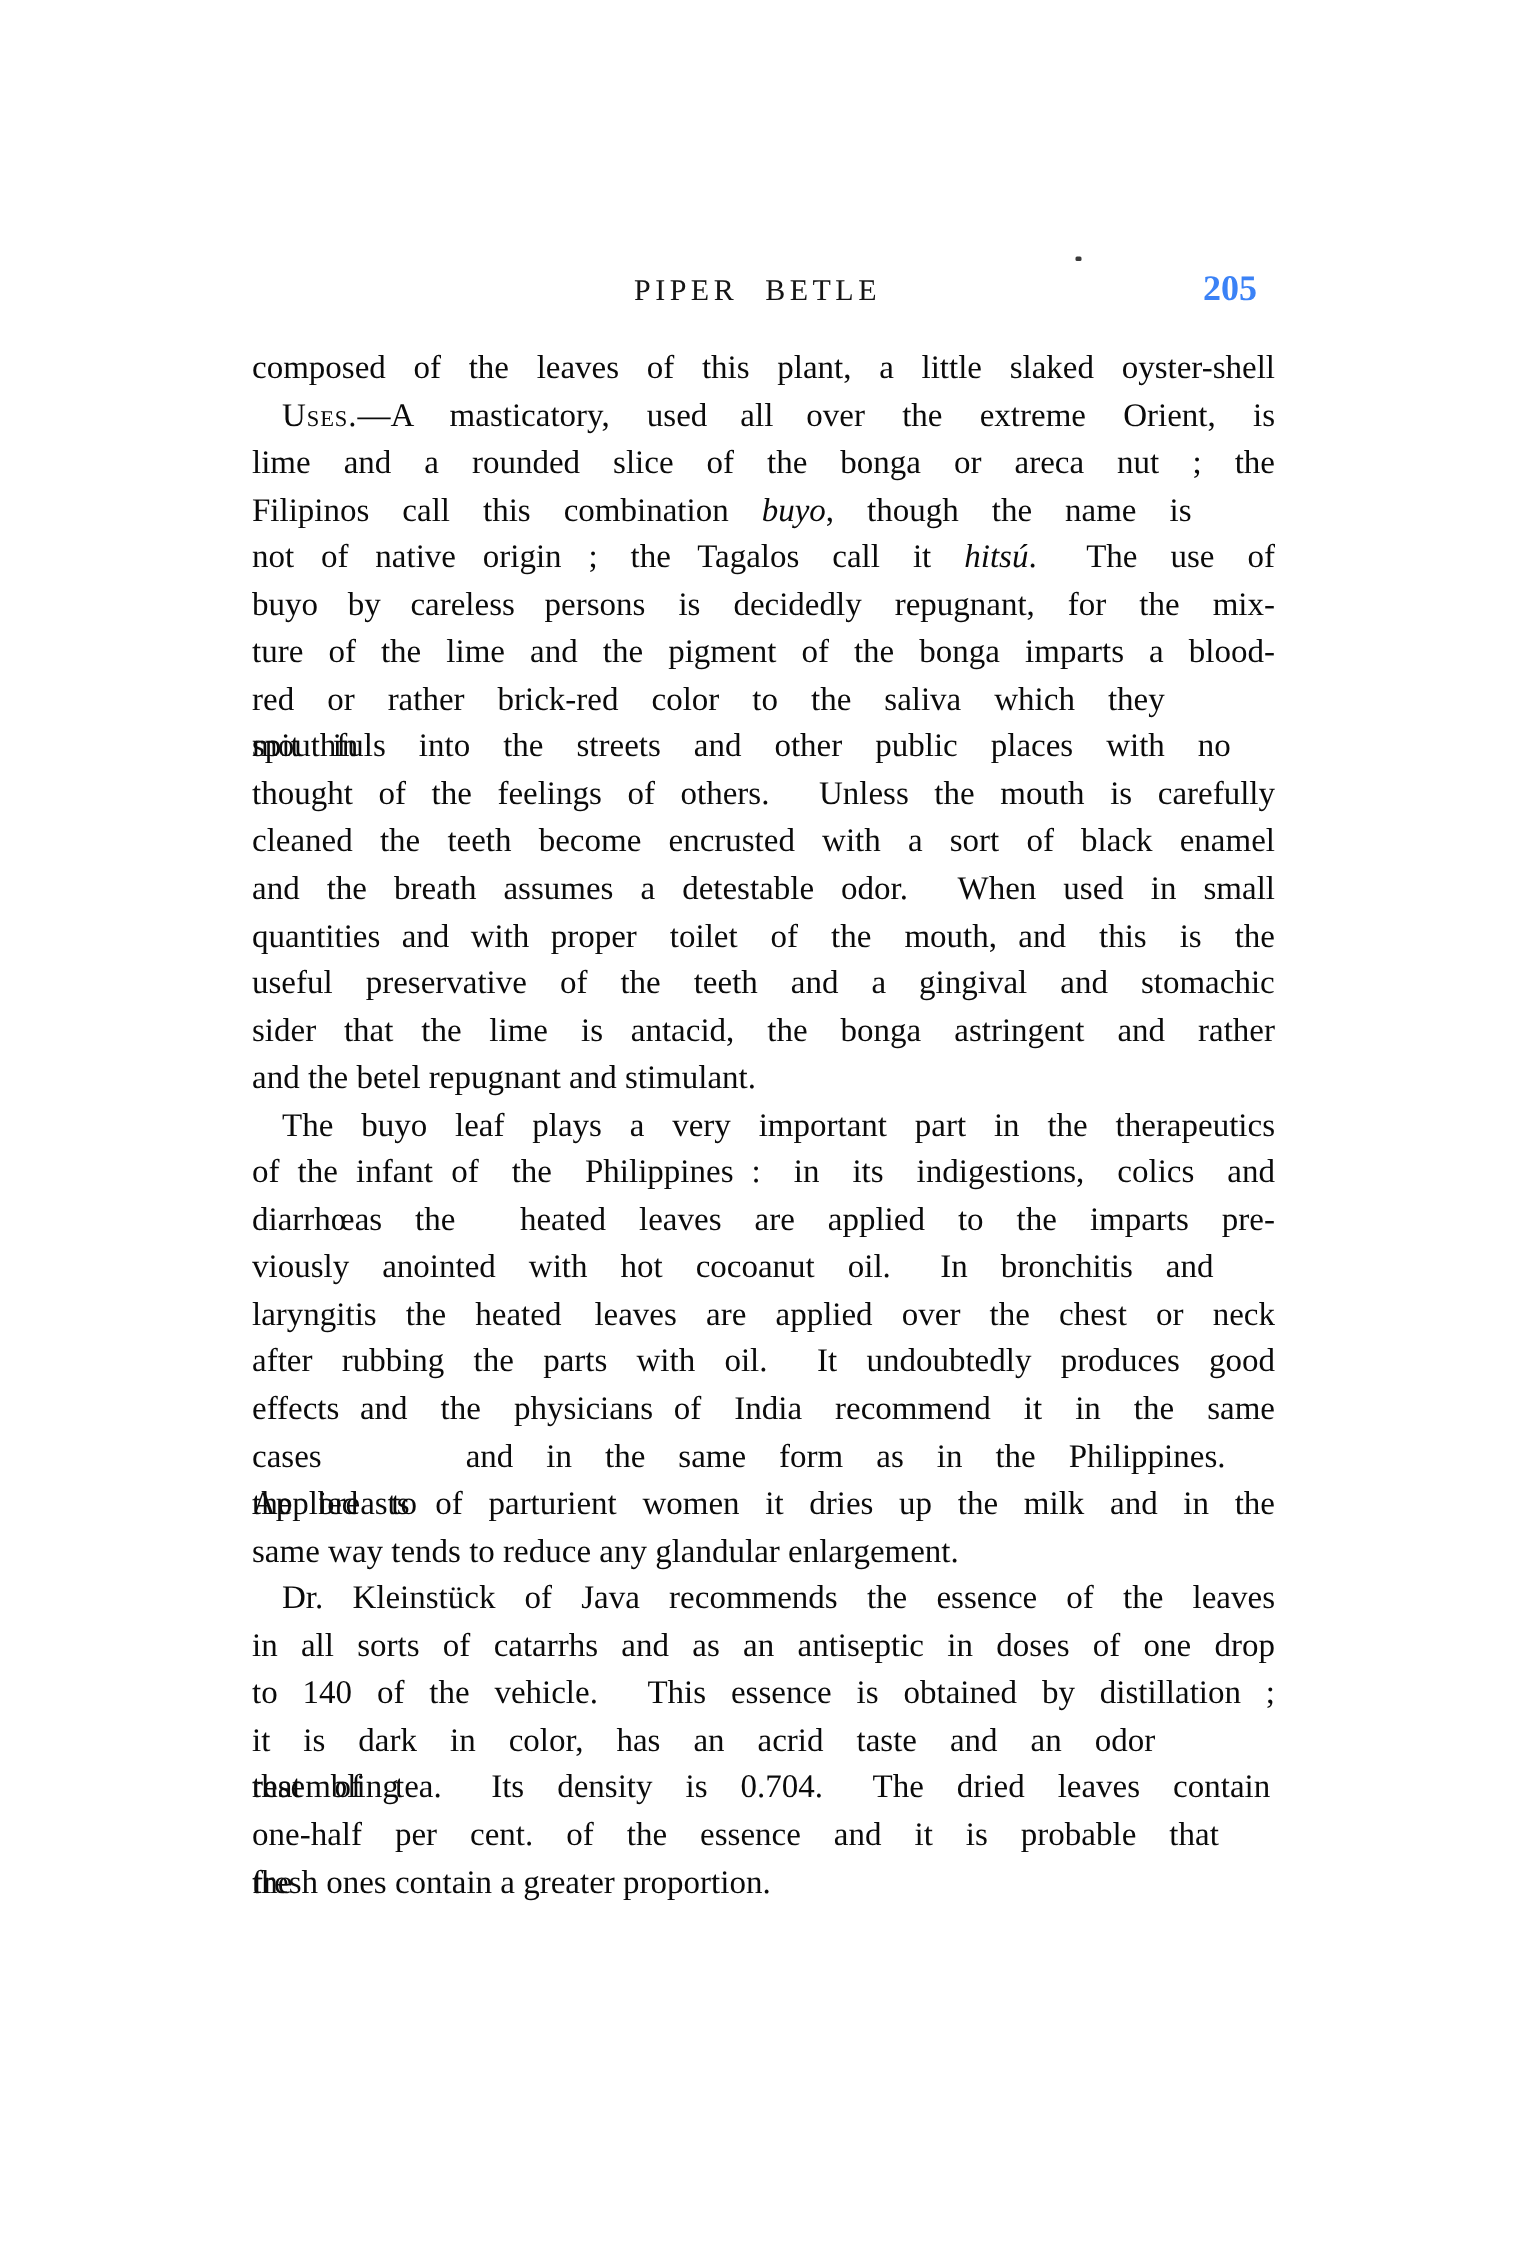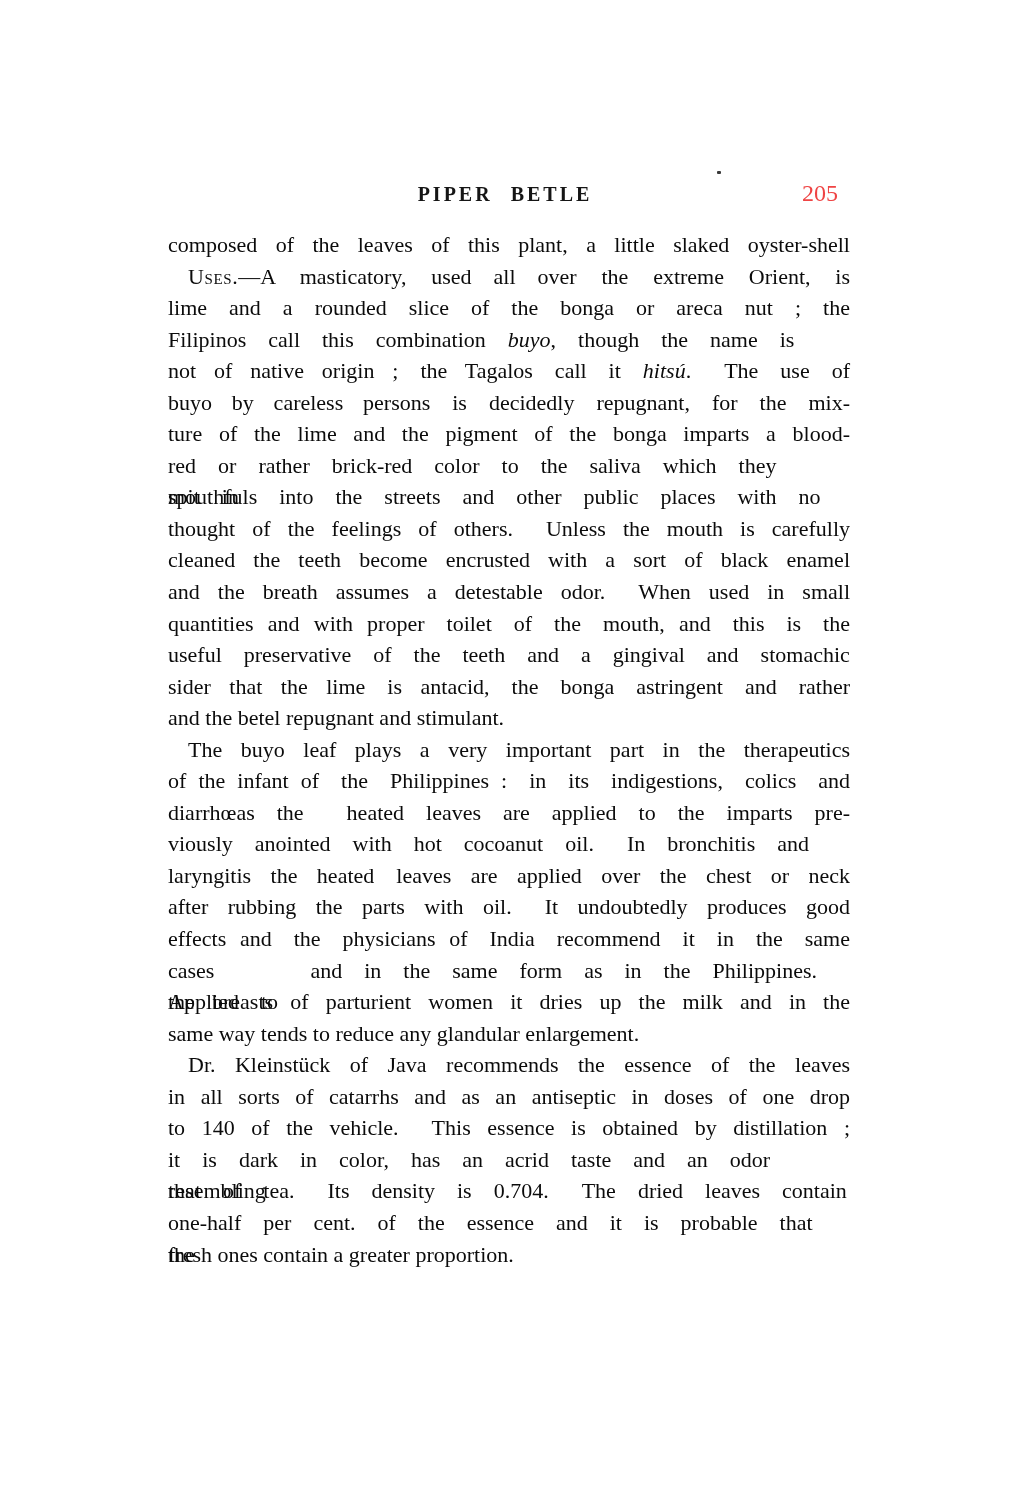--- a/index.html
+++ b/index.html
@@ -24,31 +24,32 @@
     width: 100%;
     height: 220px;
   }
   .head-title {
     position: absolute;
     top: 183px;
     left: 0;
     width: 1010px;
     text-align: center;
     font-size: 20px;
-    font-weight: bold;
+    font-weight: normal;
     letter-spacing: 3px;
     word-spacing: 10px;
     color: #151515;
   }
   .page-number {
     position: absolute;
     top: 180px;
     right: 172px;
     font-size: 24px;
-    color: #ef4444;
+    color: #3b82f6;
+    font-weight: bold;
   }
   .artifact-dot {
     position: absolute;
     top: 171px;
     left: 717px;
     width: 4px;
     height: 3px;
     background: #3a3a3a;
     border-radius: 1px;
   }

